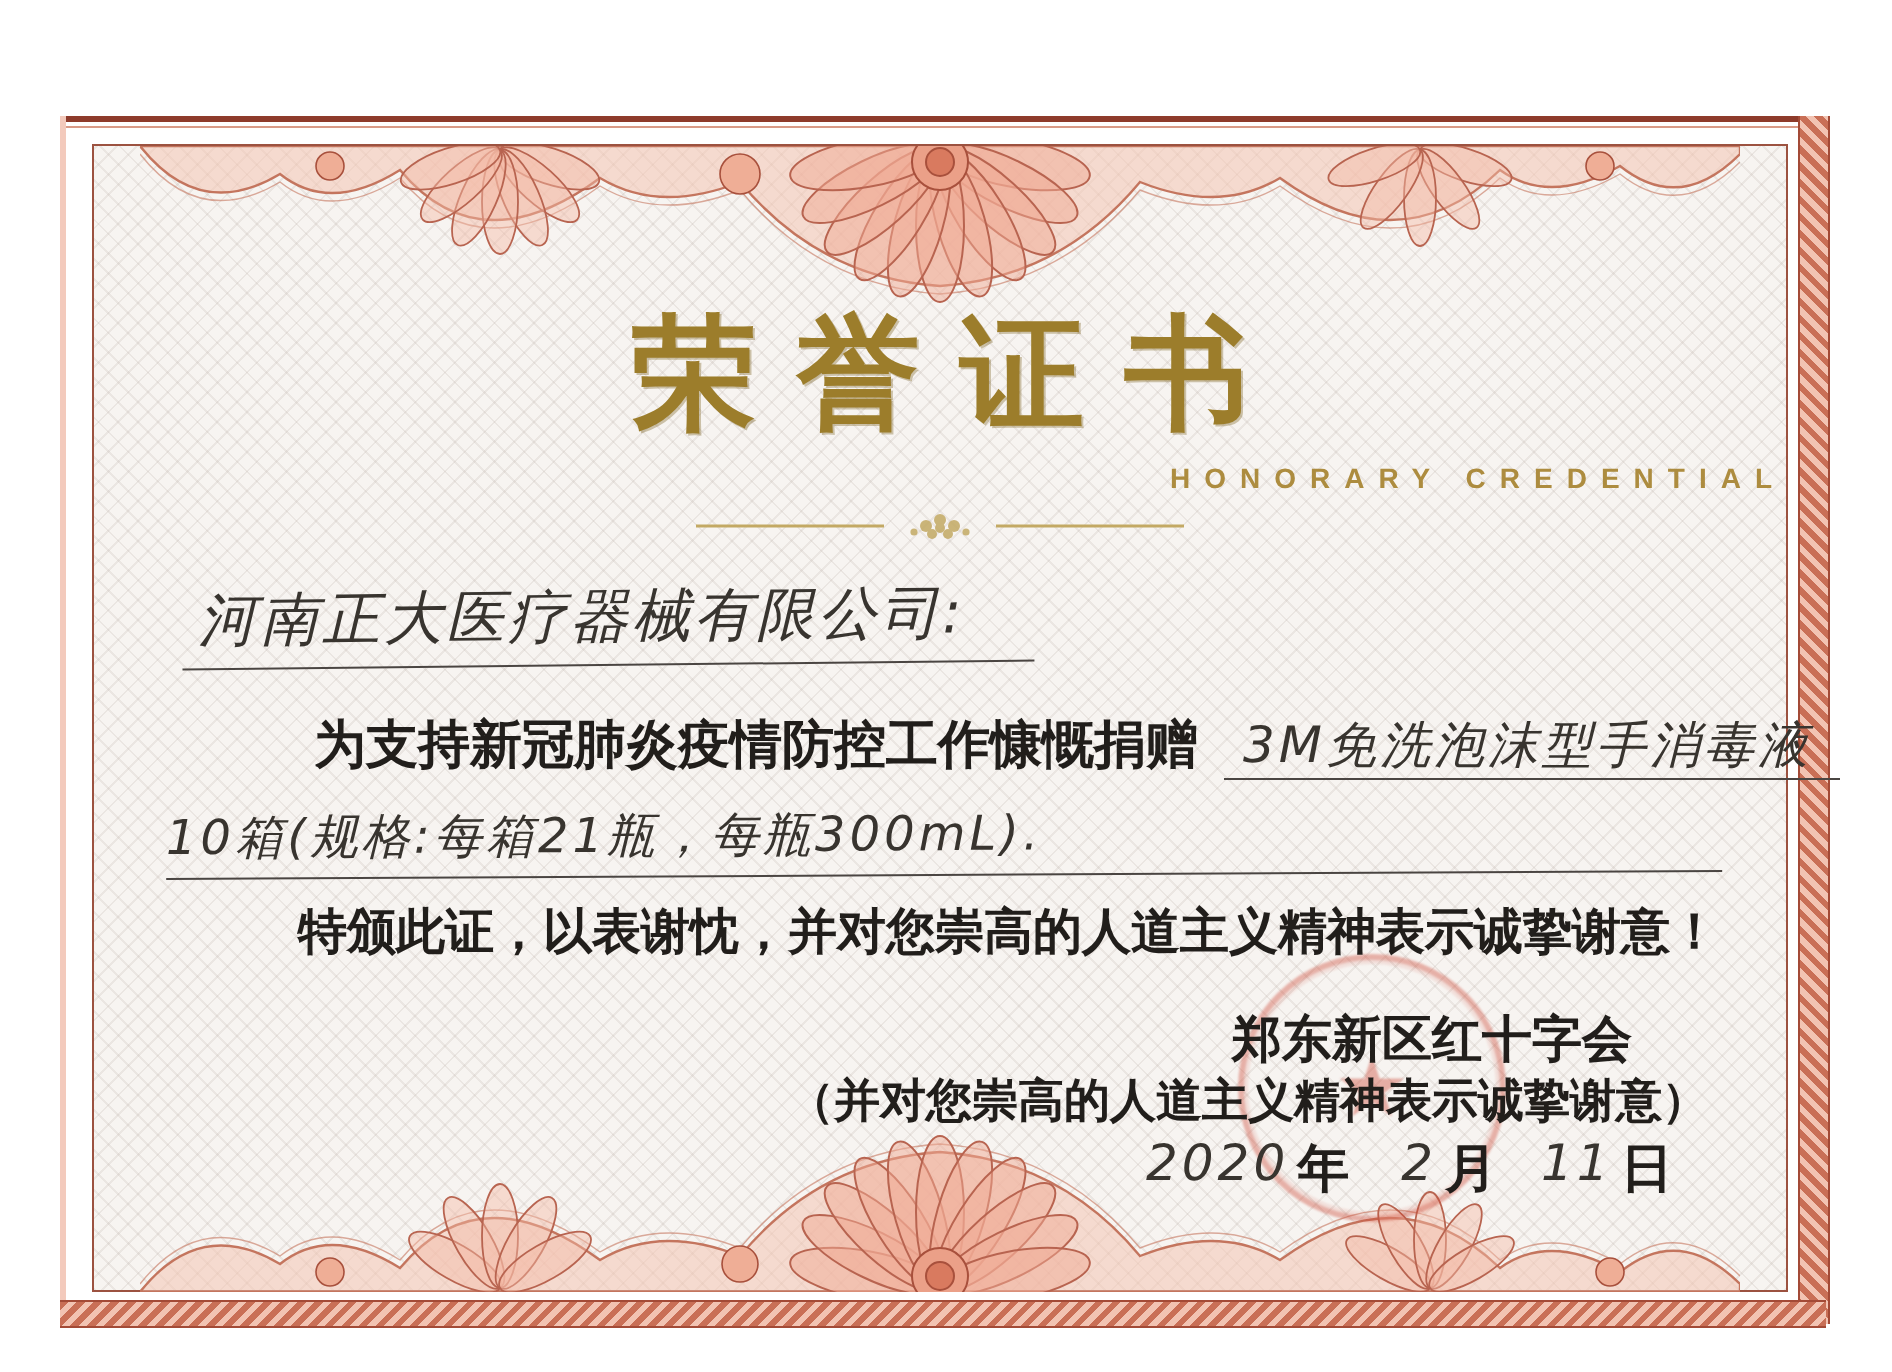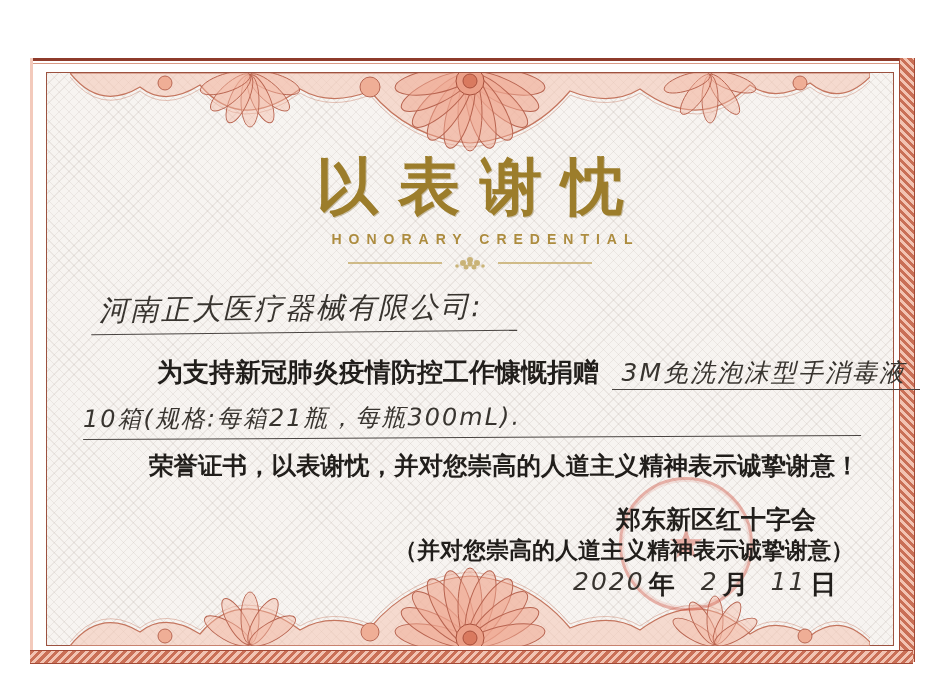--- a/index.html
+++ b/index.html
@@ -34,21 +34,21 @@
   .orn-top{top:0;}
   .orn-bottom{top:477px;}
   
   .title{
     position:absolute;left:0;top:72px;width:100%;text-align:center;
     font-size:62px;font-weight:bold;color:#9c7d2b;
     letter-spacing:20px;text-indent:20px;
     text-shadow:1px 1px 0 rgba(120,95,30,.35);
   }
   .subtitle{
-    position:absolute;left:12px;top:158px;width:100%;text-align:center;
+    position:absolute;left:0;top:158px;width:100%;text-align:right;
     font-family:"Liberation Sans","DejaVu Sans",sans-serif;
     font-size:14px;font-weight:bold;color:#ad8c3f;letter-spacing:7px;text-indent:7px;
   }
   .divider{position:absolute;left:50%;top:181px;transform:translateX(-50%);}
   
   .printed{color:#211e1b;font-weight:bold;}
   .hand{
     font-family:"DejaVu Sans","Liberation Sans",sans-serif;
     font-style:italic;color:#38342f;font-weight:400;letter-spacing:2px;
   }
@@ -174,21 +174,21 @@
       </g>
       <circle cx="300" cy="82" r="9" fill="#efae96" stroke="#a8503c" stroke-width="0.8"></circle>
       <circle cx="95" cy="86" r="7" fill="#efae96" stroke="#a8503c" stroke-width="0.8"></circle>
       <circle cx="735" cy="86" r="7" fill="#efae96" stroke="#a8503c" stroke-width="0.8"></circle>
     </svg>
 
     <div class="seal">
       <span class="star">★</span>
     </div>
 
-    <div class="title">以表谢忱</div>
+    <div class="title">荣誉证书</div>
     <div class="subtitle">HONORARY CREDENTIAL</div>
     <svg class="divider" width="300" height="18" viewBox="0 0 300 18">
       <line x1="28" y1="9" x2="122" y2="9" stroke="#c3a964" stroke-width="1.6"></line>
       <line x1="178" y1="9" x2="272" y2="9" stroke="#c3a964" stroke-width="1.6"></line>
       <g fill="#c3a964" opacity="0.85">
         <circle cx="150" cy="6" r="3"></circle>
           <circle cx="143" cy="9" r="3"></circle>
           <circle cx="157" cy="9" r="3"></circle>
         <circle cx="146" cy="13" r="2.5"></circle>
           <circle cx="154" cy="13" r="2.5"></circle>
@@ -199,21 +199,21 @@
     </svg>
 
     <div class="recipient hand">河南正大医疗器械有限公司:</div>
 
     <div class="body-line1">
       <span class="printed">为支持新冠肺炎疫情防控工作慷慨捐赠</span>
       <span class="hand hand-item">3M免洗泡沫型手消毒液</span>
     </div>
     <div class="body-line2 hand">10箱(规格:每箱21瓶，每瓶300mL).</div>
 
-    <div class="gratitude printed">荣誉证书，以表谢忱，并对您崇高的人道主义精神表示诚挚谢意！</div>
+    <div class="gratitude printed">特颁此证，以表谢忱，并对您崇高的人道主义精神表示诚挚谢意！</div>
 
     <div class="issuer printed">郑东新区红十字会</div>
     <div class="issuer-note printed">（并对您崇高的人道主义精神表示诚挚谢意）</div>
 
     <div class="date-row">
       <span class="hand num">2020</span>
       <span class="printed">年</span>
       <span class="hand num gap-m">2</span>
       <span class="printed">月</span>
       <span class="hand num gap-d">11</span>

